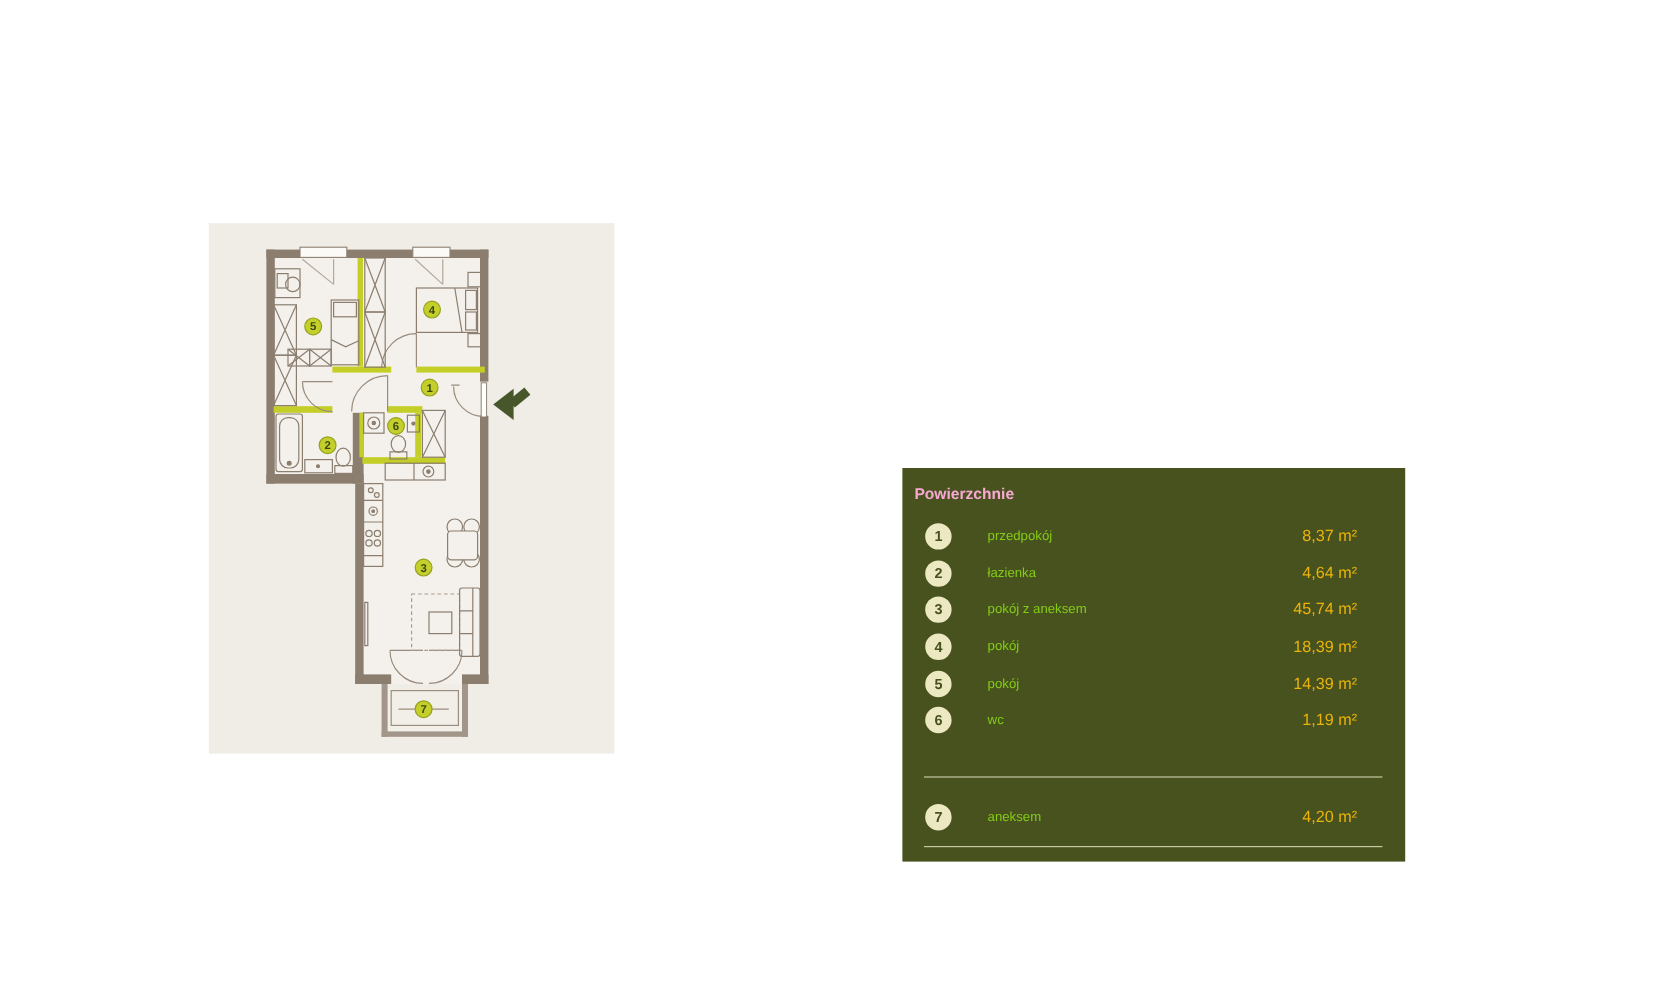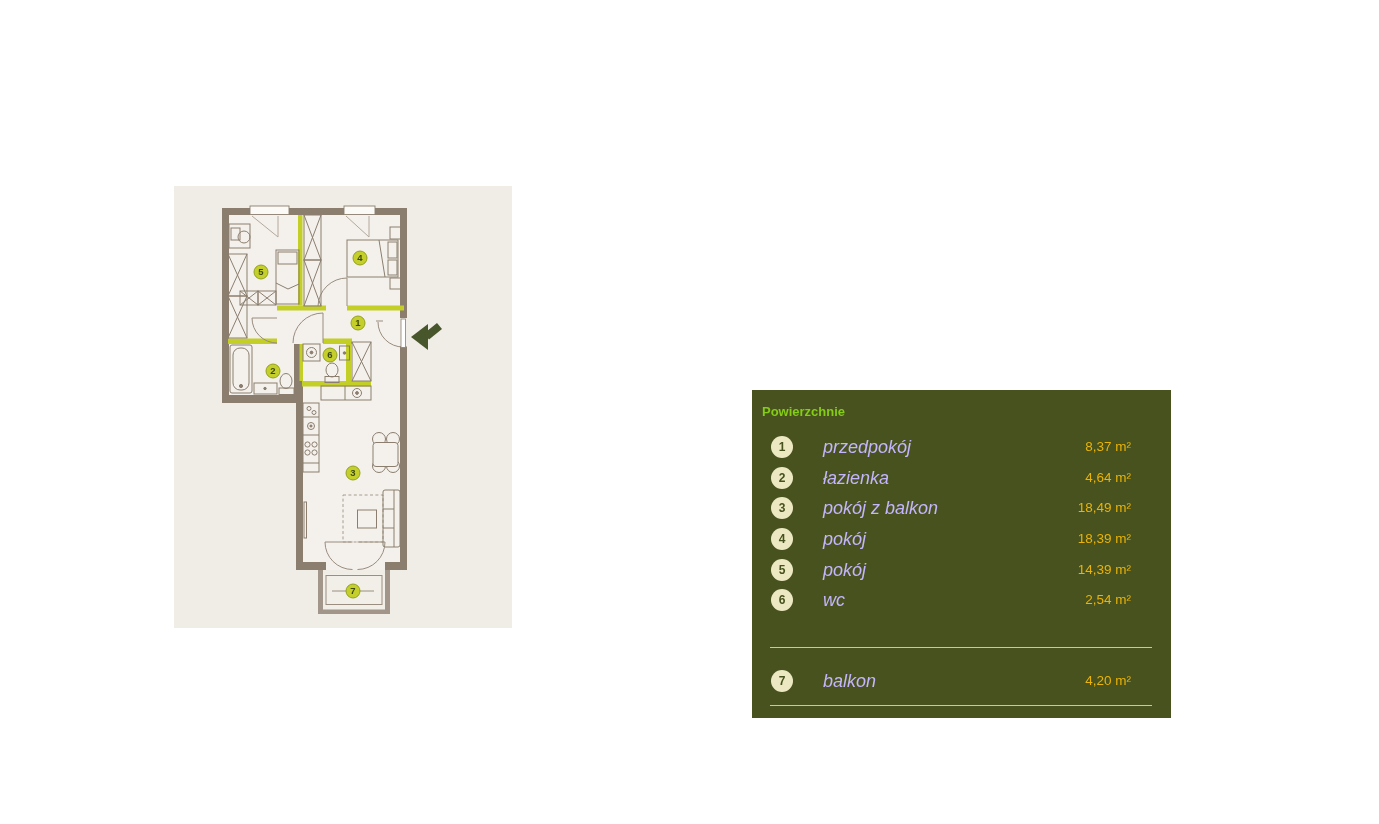--- a/index.html
+++ b/index.html
@@ -20,33 +20,33 @@
     position:absolute;left:752px;top:390px;width:419px;height:328px;
     background:#47521e;overflow:hidden;
   }
   .legend-watermark{
     position:absolute;left:-13px;top:1px;
     font-size:35px;line-height:36px;font-weight:bold;letter-spacing:1px;
     color:rgba(220,224,211,0.78);white-space:nowrap;
   }
   .legend-title{
     position:absolute;left:10px;top:14px;
-    font-size:13px;line-height:15px;font-weight:bold;color:#84cc16;
+    font-size:13px;line-height:15px;font-weight:bold;color:#f9a8d4;
   }
   .legend-row{
     position:absolute;left:0;width:419px;height:22px;
   }
   .legend-row .badge{
     position:absolute;left:19px;top:0;width:22px;height:22px;border-radius:50%;
     background:#ece9c2;color:#46511d;font-size:12px;font-weight:bold;
     text-align:center;line-height:22px;
   }
   .legend-row .room-name{
     position:absolute;left:71px;top:0;line-height:22px;
-    font-size:18px;color:#c4b5fd;font-style:italic;
+    font-size:11px;color:#84cc16;
   }
   .legend-row .room-area{
     position:absolute;right:40px;top:0;line-height:22px;
     font-size:13.5px;color:#eab308;
   }
   .legend-divider{
     position:absolute;left:18px;width:382px;height:1px;
     background:rgba(233,230,195,0.8);
   }
 </style>
@@ -236,41 +236,41 @@
     <span class="room-name">przedpokój</span>
     <span class="room-area">8,37 m²</span>
   </div>
   <div class="legend-row" style="top:77px">
     <span class="badge">2</span>
     <span class="room-name">łazienka</span>
     <span class="room-area">4,64 m²</span>
   </div>
   <div class="legend-row" style="top:107px">
     <span class="badge">3</span>
-    <span class="room-name">pokój z balkon</span>
-    <span class="room-area">18,49 m²</span>
+    <span class="room-name">pokój z aneksem</span>
+    <span class="room-area">45,74 m²</span>
   </div>
   <div class="legend-row" style="top:138px">
     <span class="badge">4</span>
     <span class="room-name">pokój</span>
     <span class="room-area">18,39 m²</span>
   </div>
   <div class="legend-row" style="top:169px">
     <span class="badge">5</span>
     <span class="room-name">pokój</span>
     <span class="room-area">14,39 m²</span>
   </div>
   <div class="legend-row" style="top:199px">
     <span class="badge">6</span>
     <span class="room-name">wc</span>
-    <span class="room-area">2,54 m²</span>
+    <span class="room-area">1,19 m²</span>
   </div>
 
   <div class="legend-divider" style="top:257px"></div>
 
   <div class="legend-row" style="top:280px">
     <span class="badge">7</span>
-    <span class="room-name">balkon</span>
+    <span class="room-name">aneksem</span>
     <span class="room-area">4,20 m²</span>
   </div>
 
   <div class="legend-divider" style="top:315px"></div>
 </div>
 
 </body></html>

